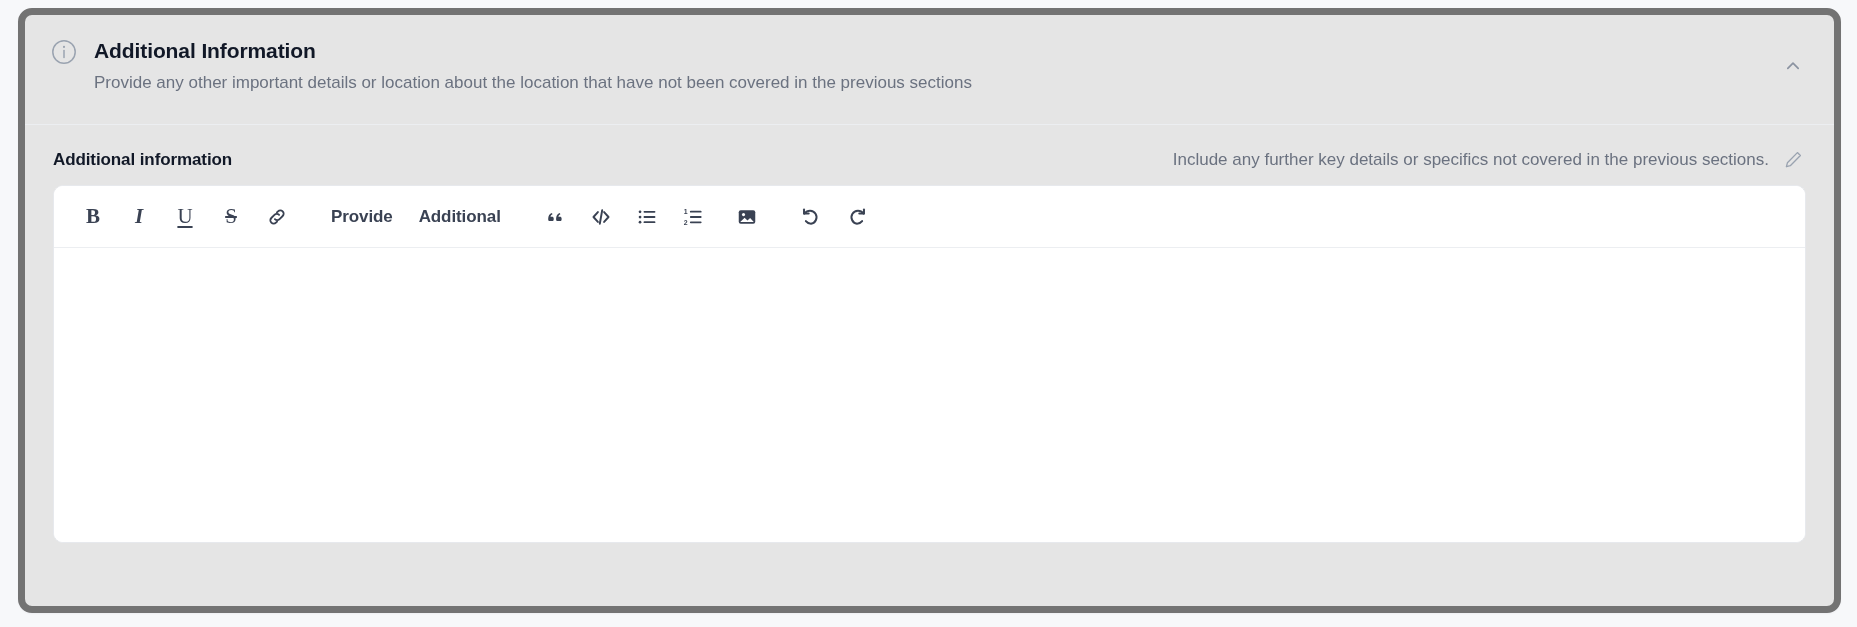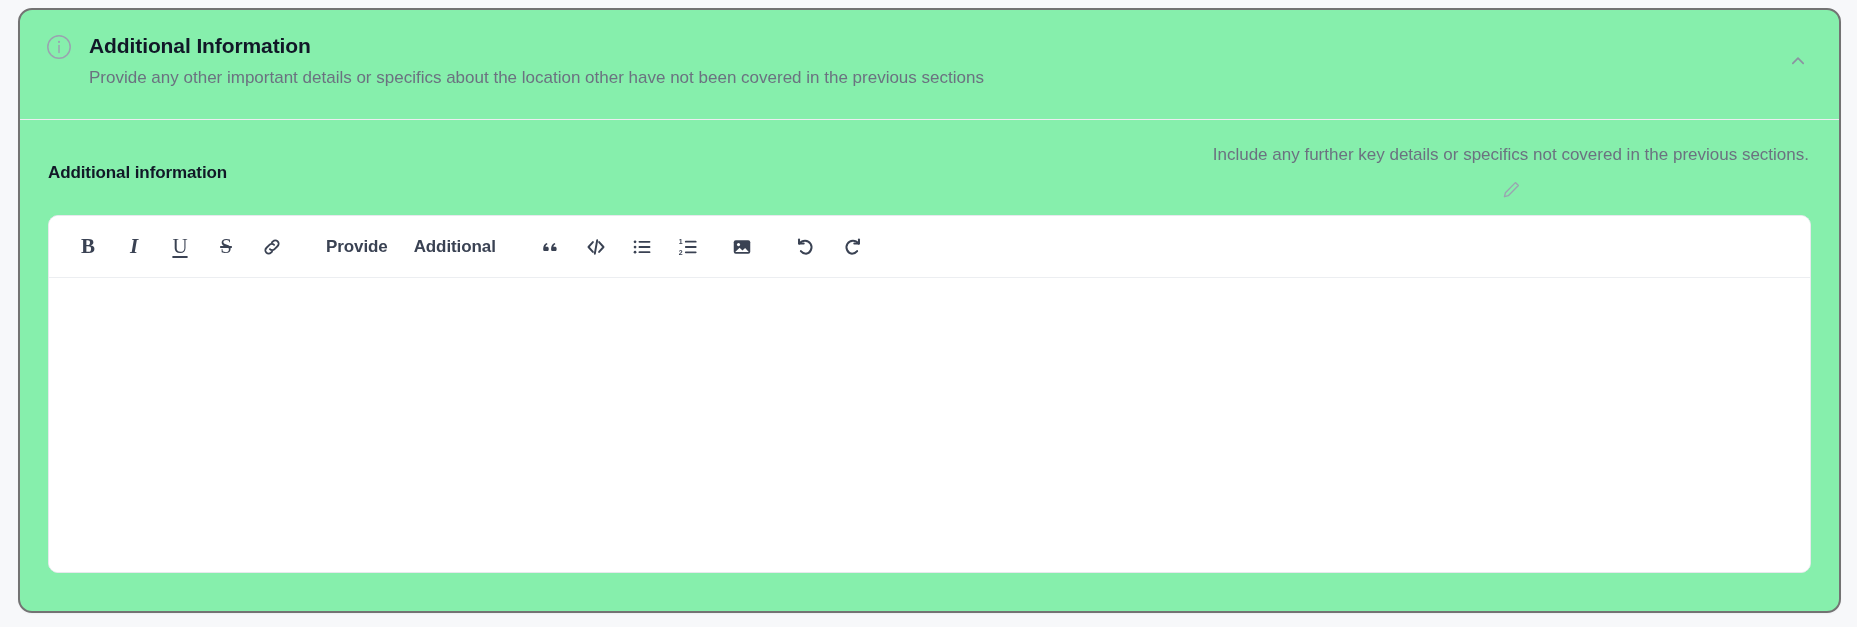--- a/index.html
+++ b/index.html
@@ -23,22 +23,22 @@
     overflow: hidden;
   }
 
   
   .card {
     position: absolute;
     left: 18px;
     top: 8px;
     width: 1823px;
     height: 605px;
-    background: #86efac;
-    border: 2px solid #737373;
+    background: #e5e5e5;
+    border: 7px solid #737373;
     border-radius: 14px;
     box-shadow: 0 1px 2px rgba(16,24,40,0.04);
     overflow: hidden;
   }
 
   
   .card-header {
     position: relative;
     height: 110px;
     border-bottom: 1px solid #eceef1;
@@ -109,21 +109,20 @@
     line-height: 22px;
     font-weight: 700;
     color: #111827;
     letter-spacing: -0.1px;
     white-space: nowrap;
   }
   .field-hint-wrap {
     display: flex;
     align-items: center;
     gap: 13px;
-    flex-direction: column;
   }
   .field-hint {
     font-size: 17px;
     line-height: 22px;
     color: #6b7280;
     font-weight: 400;
     white-space: nowrap;
   }
   .edit-icon {
     width: 22px;
@@ -210,21 +209,21 @@
         <span class="info-icon">
           <svg width="26" height="26" viewBox="0 0 26 26" fill="none">
             <circle cx="13" cy="13" r="11.2" stroke="#9aa3b0" stroke-width="1.5"></circle>
             <circle cx="13" cy="7.9" r="1.05" fill="#9aa3b0"></circle>
             <path d="M13 11.4v7.1" stroke="#9aa3b0" stroke-width="1.5" stroke-linecap="round"></path>
           </svg>
         </span>
 
         <div class="header-texts">
           <h2 class="section-title">Additional Information</h2>
-          <p class="section-subtitle">Provide any other important details or specifics about the location other have not been covered in the previous sections</p>
+          <p class="section-subtitle">Provide any other important details or location about the location that have not been covered in the previous sections</p>
         </div>
       </div>
 
       <button class="collapse-btn">
         <span>
           <svg width="20" height="20" viewBox="0 0 20 20" fill="none">
             <path d="M4.8 12.4L10 7.2l5.2 5.2" stroke="#8b93a1" stroke-width="1.7" stroke-linecap="round" stroke-linejoin="round"></path>
           </svg>
         </span>
       </button>

